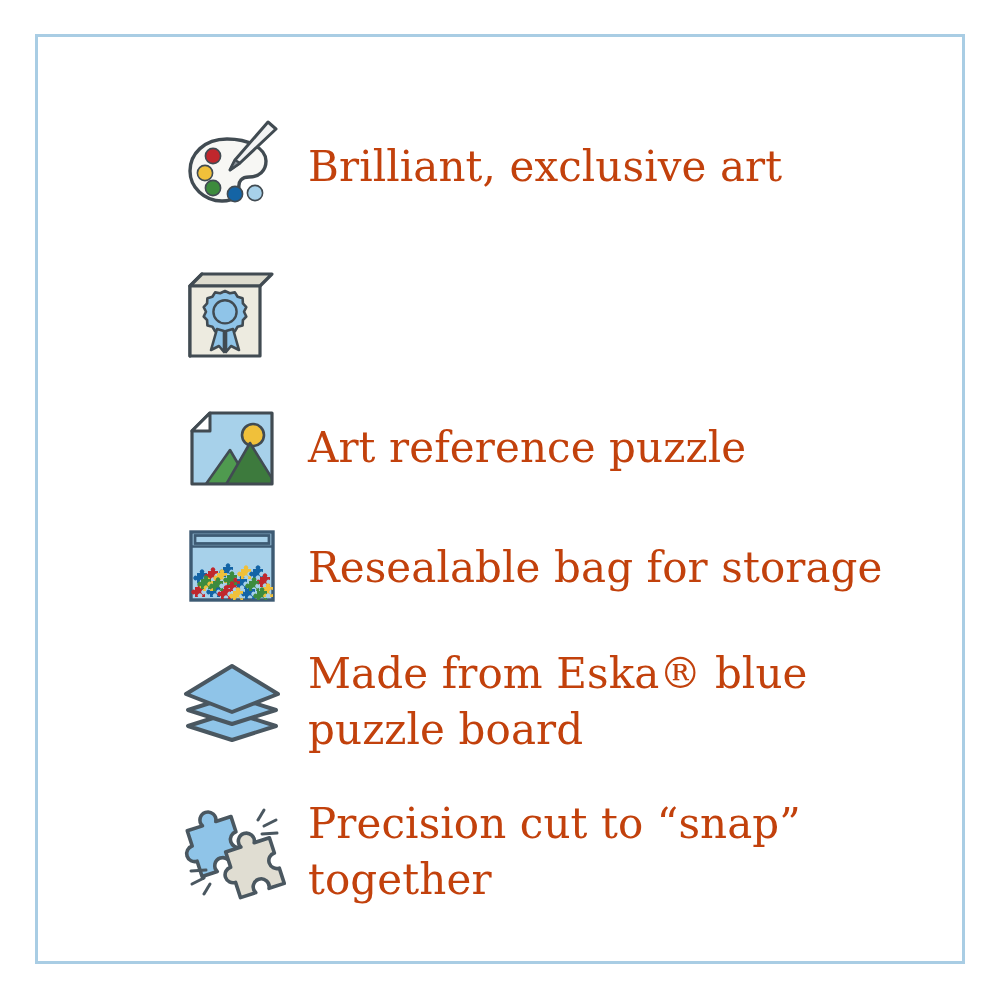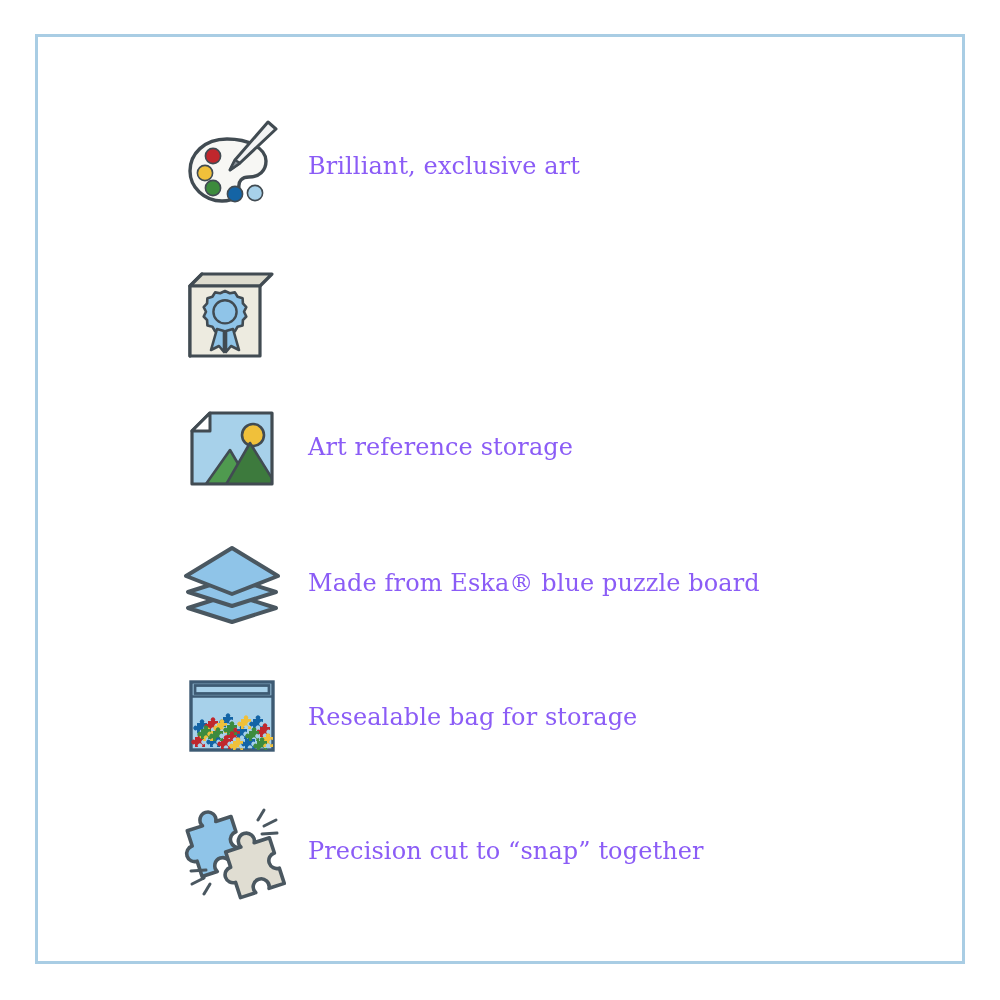--- a/index.html
+++ b/index.html
@@ -48,23 +48,23 @@
   .feature-icon {
     width: 108px;
     min-width: 108px;
     height: 108px;
     display: flex;
     align-items: center;
     justify-content: center;
   }
   .feature-icon svg { display: block; }
   .feature-label {
-    font-size: 24px;
+    font-size: 42px;
     line-height: 1.33;
-    color: #8b5cf6;
+    color: #c2410c;
     letter-spacing: 0.1px;
     padding-left: 22px;
     font-weight: 400;
   }
 
   
   .r1 { height: 140px; }
   .r2 { height: 150px; }
   .r3 { height: 122px; }
   .r4 { height: 118px; }
@@ -140,34 +140,21 @@
             <g clip-path="url(#posterClip)">
               <circle cx="73" cy="39" r="11" fill="#f0c03a" stroke="#414b52" stroke-width="2.6"></circle>
               <path d="M26 88 L50 54 L70 88 Z" fill="#4f9a4f" stroke="#414b52" stroke-width="2.6" stroke-linejoin="round"></path>
               <path d="M44 92 L70 47 L98 92 Z" fill="#3d7a3d" stroke="#414b52" stroke-width="2.6" stroke-linejoin="round"></path>
             </g>
 
             <path d="M12 35 L30 17 L92 17 L92 88 L12 88 Z" fill="none" stroke="#414b52" stroke-width="3.2" stroke-linejoin="round"></path>
             <path d="M30 17 L30 35 L12 35 Z" fill="#ffffff" stroke="#414b52" stroke-width="3" stroke-linejoin="round"></path>
           </svg>
         </div>
-        <div class="feature-label">Art reference storage</div>
-      </div>
-
-      <div class="feature-row r5">
-        <div class="feature-icon">
-          <svg width="104" height="104" viewBox="0 0 104 104">
-            <g stroke="#4a5760" stroke-width="4" stroke-linejoin="round" fill="#8fc4e8">
-              <path d="M52 62 L8 76 L52 90 L96 76 Z"></path>
-              <path d="M52 46 L8 60 L52 74 L96 60 Z"></path>
-              <path d="M52 16 L6 44 L52 62 L98 44 Z"></path>
-            </g>
-          </svg>
-        </div>
-        <div class="feature-label">Made from Eska® blue puzzle board</div>
+        <div class="feature-label">Art reference puzzle</div>
       </div>
 
       <div class="feature-row r4">
         <div class="feature-icon">
           <svg width="104" height="104" viewBox="0 0 104 104">
             <defs>
               <clipPath id="bagClip">
                   <rect x="11" y="26" width="82" height="58"></rect>
                 </clipPath>
               <g id="pz">
@@ -210,20 +197,33 @@
                   <use href="#pz" x="74" y="70"></use>
                   <use href="#pz" x="38" y="70"></use>
                   <use href="#pz" x="82" y="80"></use>
                 </g>
             </g>
           </svg>
         </div>
         <div class="feature-label">Resealable bag for storage</div>
       </div>
 
+      <div class="feature-row r5">
+        <div class="feature-icon">
+          <svg width="104" height="104" viewBox="0 0 104 104">
+            <g stroke="#4a5760" stroke-width="4" stroke-linejoin="round" fill="#8fc4e8">
+              <path d="M52 62 L8 76 L52 90 L96 76 Z"></path>
+              <path d="M52 46 L8 60 L52 74 L96 60 Z"></path>
+              <path d="M52 16 L6 44 L52 62 L98 44 Z"></path>
+            </g>
+          </svg>
+        </div>
+        <div class="feature-label">Made from Eska® blue puzzle board</div>
+      </div>
+
       <div class="feature-row r6">
         <div class="feature-icon">
           <svg width="108" height="108" viewBox="0 0 108 108">
 
             <g transform="rotate(-18 54 54)">
               <path d="M18 20 h16 a8,8 0 1 1 14,0 h16 v16 a8,8 0 1 0 0,16 v16 h-16
                        a8,8 0 1 0 -14,0 h-16 v-16 a8,8 0 1 1 0,-16 z" fill="#8fc4e8" stroke="#4a5760" stroke-width="3.6" stroke-linejoin="round"></path>
             </g>
 
             <g transform="rotate(-18 54 54)">

